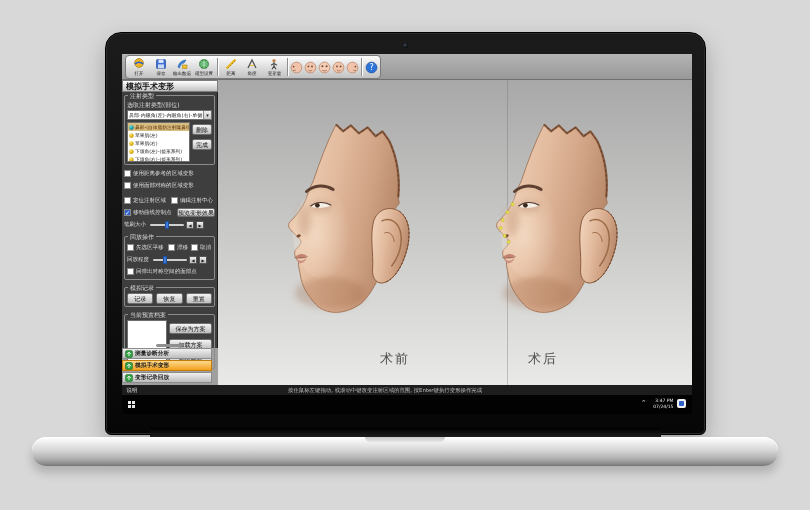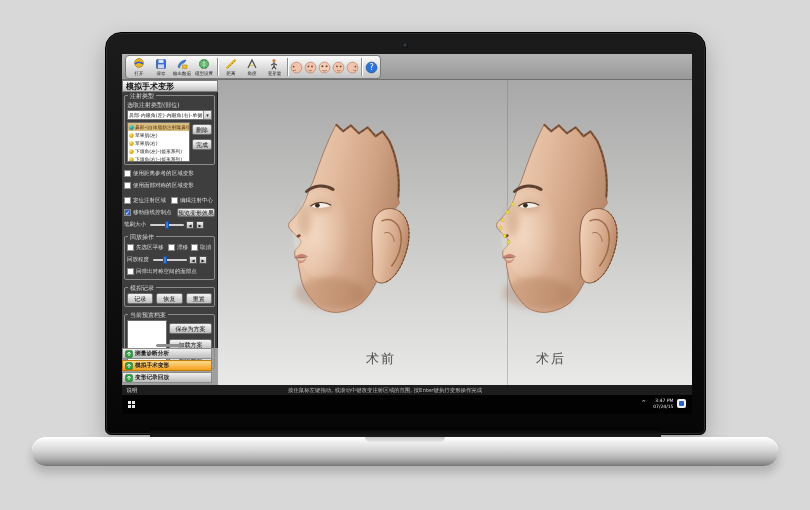--- a/index.html
+++ b/index.html
@@ -114,22 +114,22 @@
   .trayicon::after { content:""; position:absolute; left:2px; top:2px; width:5px; height:5px; background:#2f62c8; border-radius:1px; }
 
   
   .viewport { position:absolute; left:96px; top:26px; width:474px; height:305px;
     background:linear-gradient(180deg,#a8a8a8 0%,#c6c6c5 45%,#e9e9e7 100%); }
   .vdivider { position:absolute; left:289px; top:0; width:1px; height:305px; background:rgba(110,110,110,.35); }
   .face { position:absolute; top:29px; width:148px; height:240px; }
   .face-pre { left:53px; }
   .face-post { left:261px; }
   .vlabel { position:absolute; top:270px; font-size:13px; color:#4e4e4e; letter-spacing:2px; }
-  .vlabel.pre { left:148px; }
-  .vlabel.post { left:318px; }
+  .vlabel.pre { left:162px; }
+  .vlabel.post { left:310px; }
 </style>
 </head>
 <body>
 
 <svg width="0" height="0" style="position:absolute">
   <defs>
     <linearGradient id="skin" x1="0" y1="0" x2="1" y2="0.35">
       <stop offset="0%" stop-color="#f2d7bf"></stop>
       <stop offset="45%" stop-color="#e3bb9e"></stop>
       <stop offset="78%" stop-color="#cfa183"></stop>

